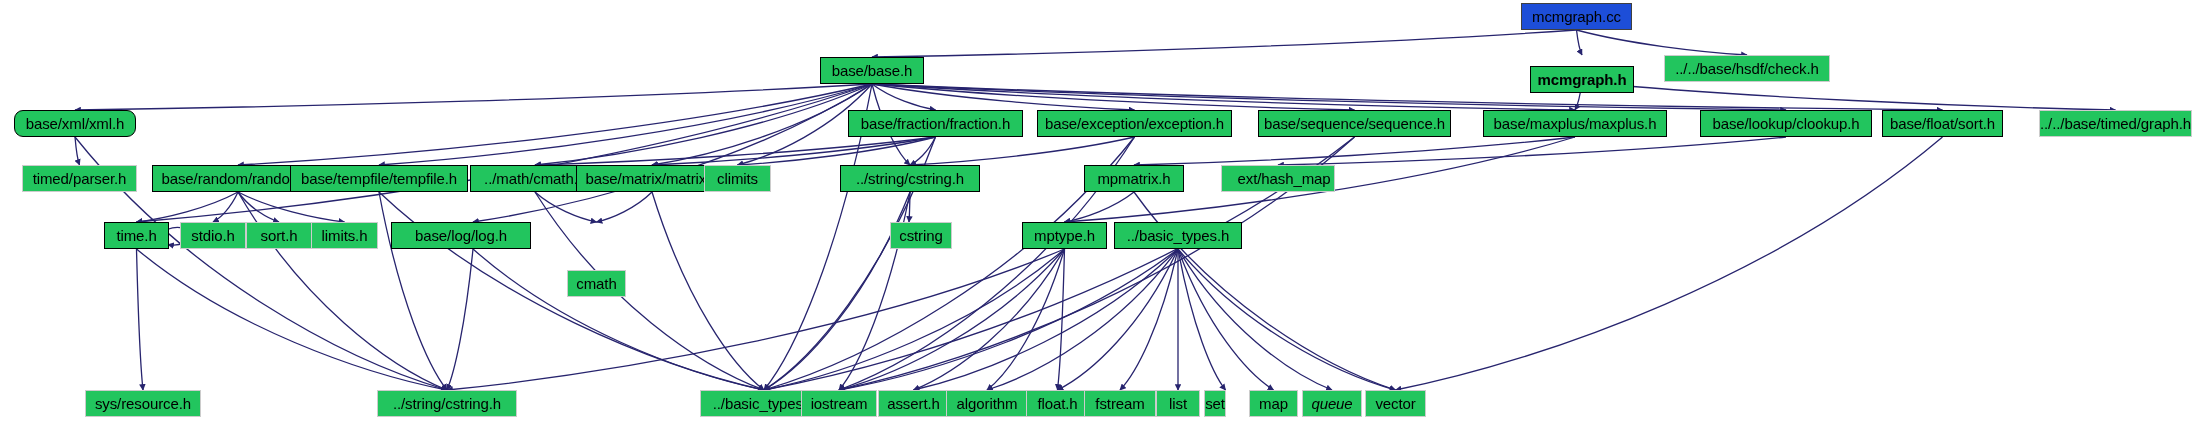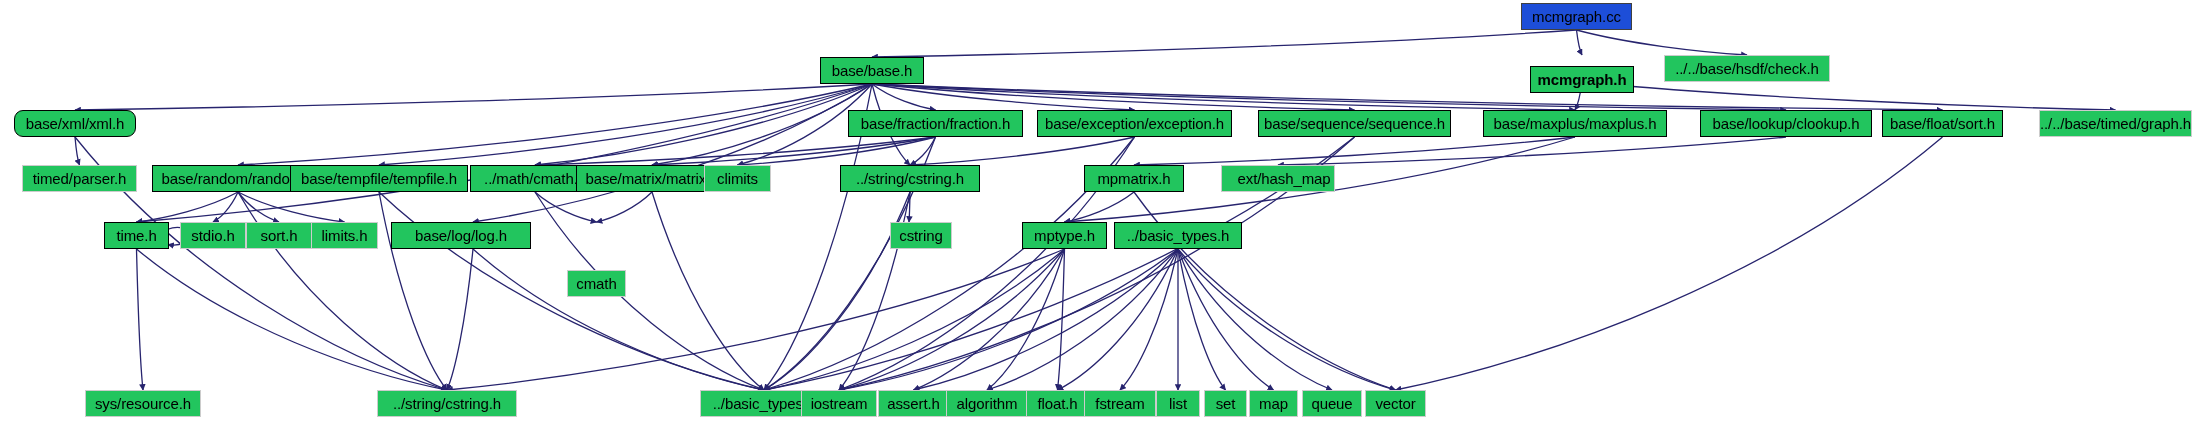--- a/index.html
+++ b/index.html
@@ -249,26 +249,26 @@
       </div>
       <div class="node ext" style="left: 1026px; top: 390px; width: 63px; height: 27px;">
         <span>float.h</span>
       </div>
       <div class="node ext" style="left: 1084px; top: 390px; width: 72px; height: 27px;">
         <span>fstream</span>
       </div>
       <div class="node ext" style="left: 1156px; top: 390px; width: 44px; height: 27px;">
         <span>list</span>
       </div>
-      <div class="node ext" style="left: 1204px; top: 390px; width: 43px; height: 27px;">
+      <div class="node ext" style="left: 1204px; top: 390px; width: 22px; height: 27px;">
         <span>set</span>
       </div>
       <div class="node ext" style="left: 1249px; top: 390px; width: 49px; height: 27px;">
         <span>map</span>
       </div>
-      <div class="node ext" style="left: 1302px; top: 390px; width: 60px; height: 27px;">
+      <div class="node ext" style="left: 1302px; top: 390px; width: 60px; height: 27px; font-style: italic;">
         <span>queue</span>
       </div>
       <div class="node ext" style="left: 1365px; top: 390px; width: 61px; height: 27px;">
         <span>vector</span>
       </div>
     </div>
 </div>
 
 </body></html>

